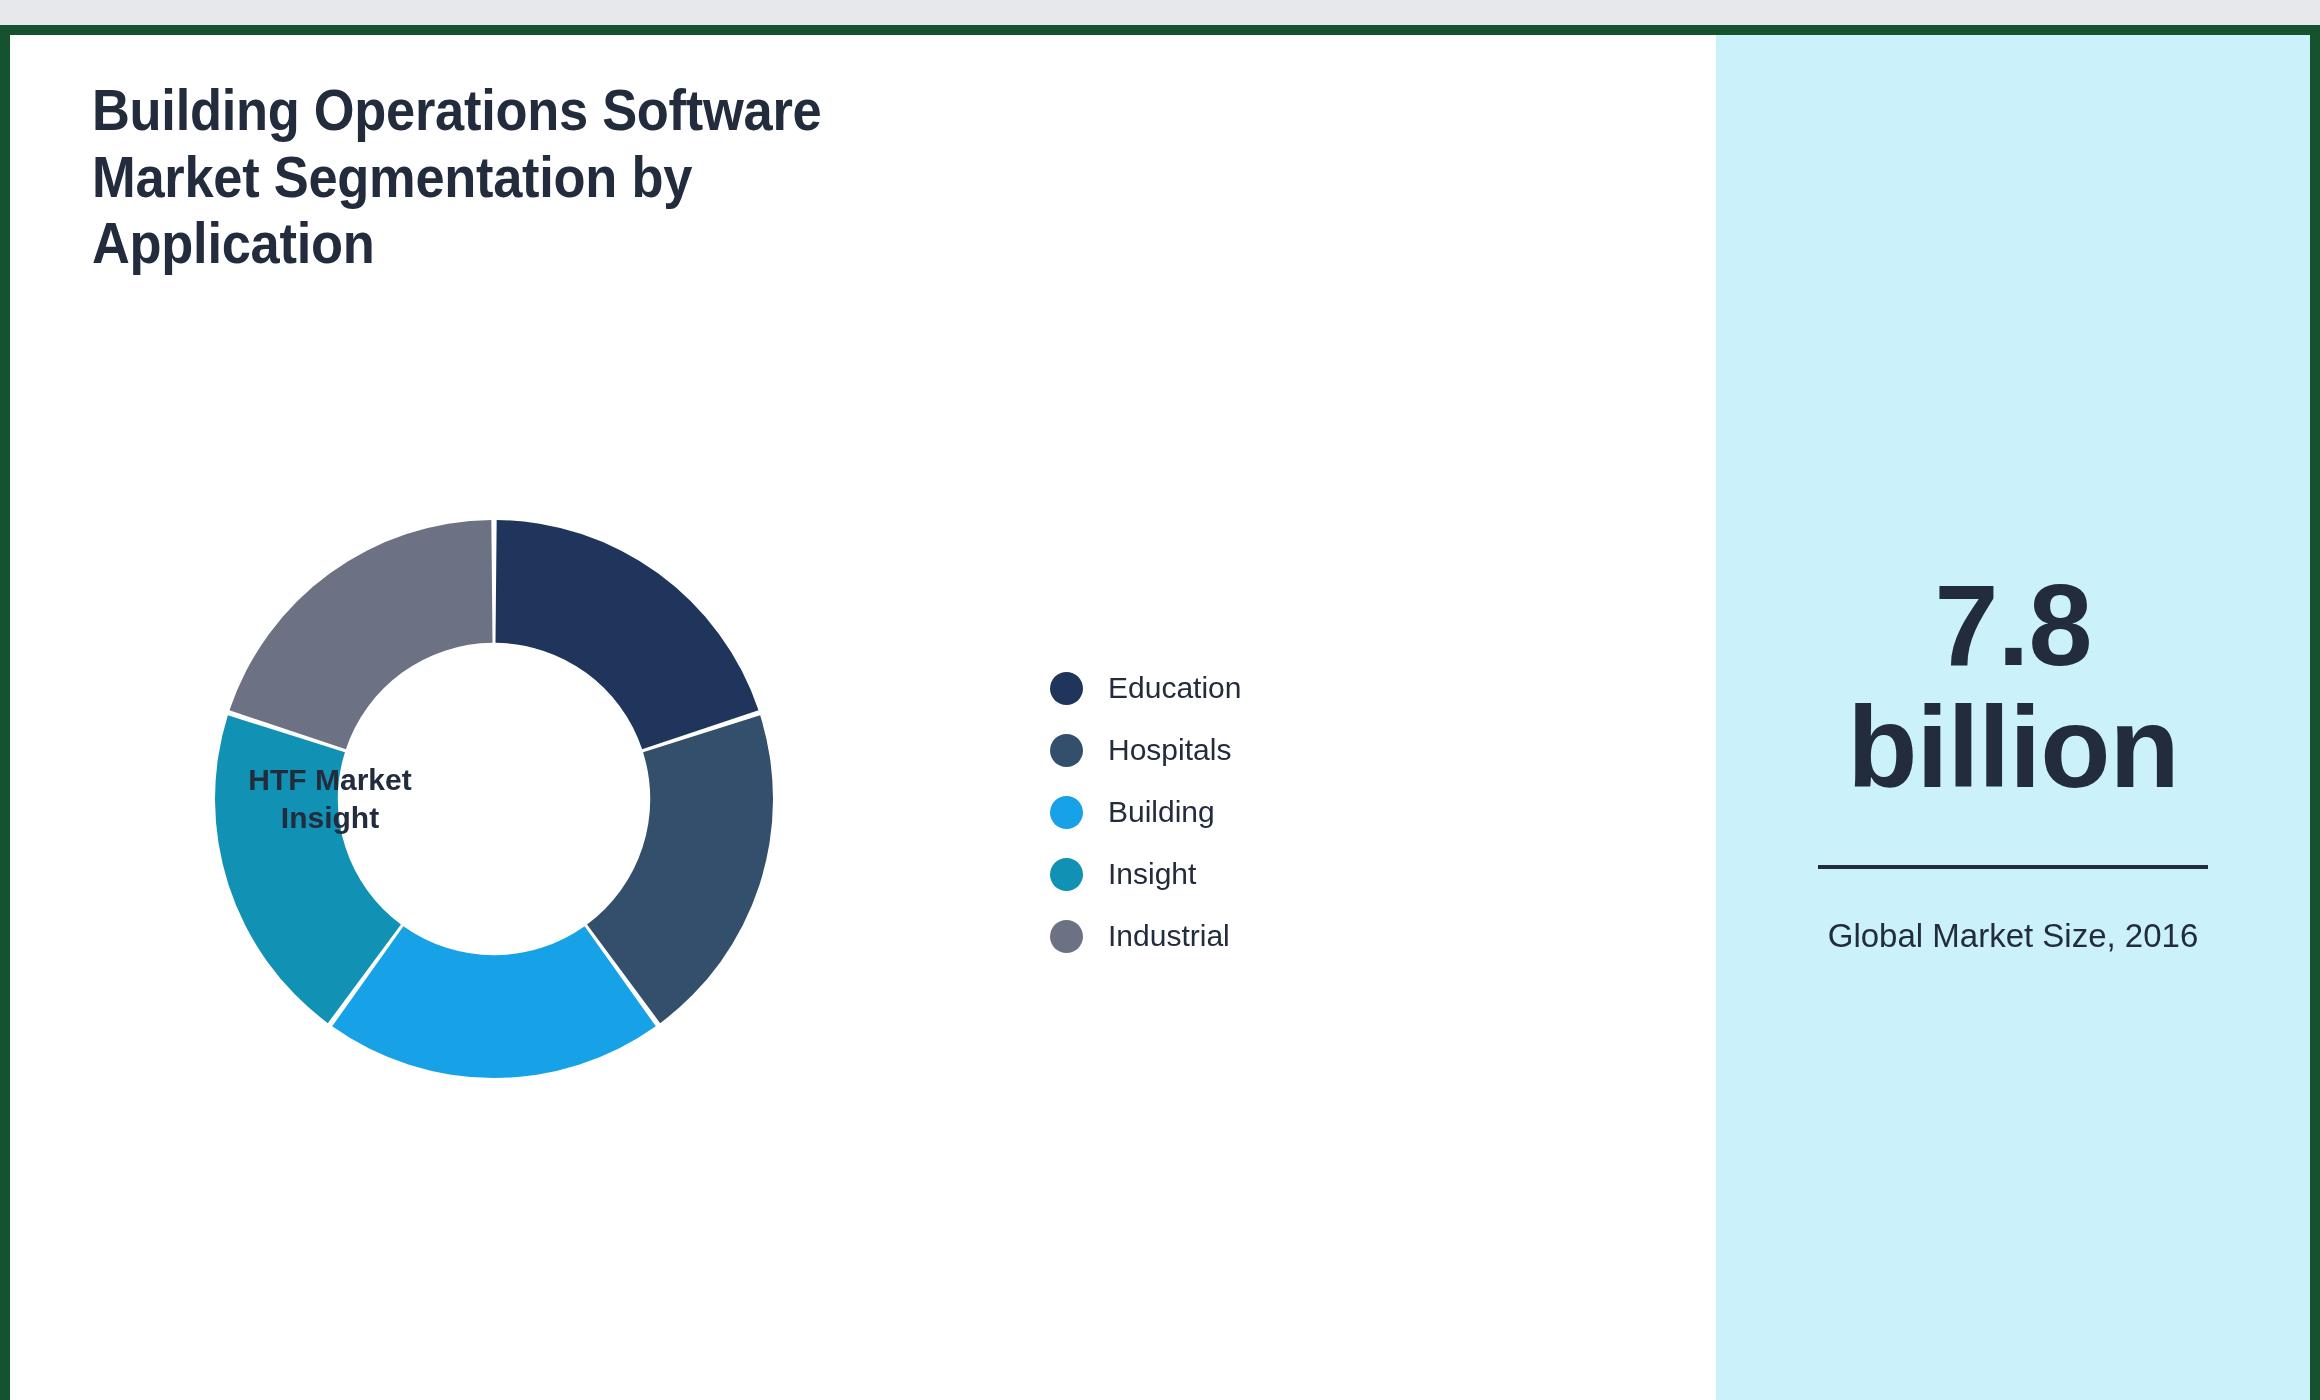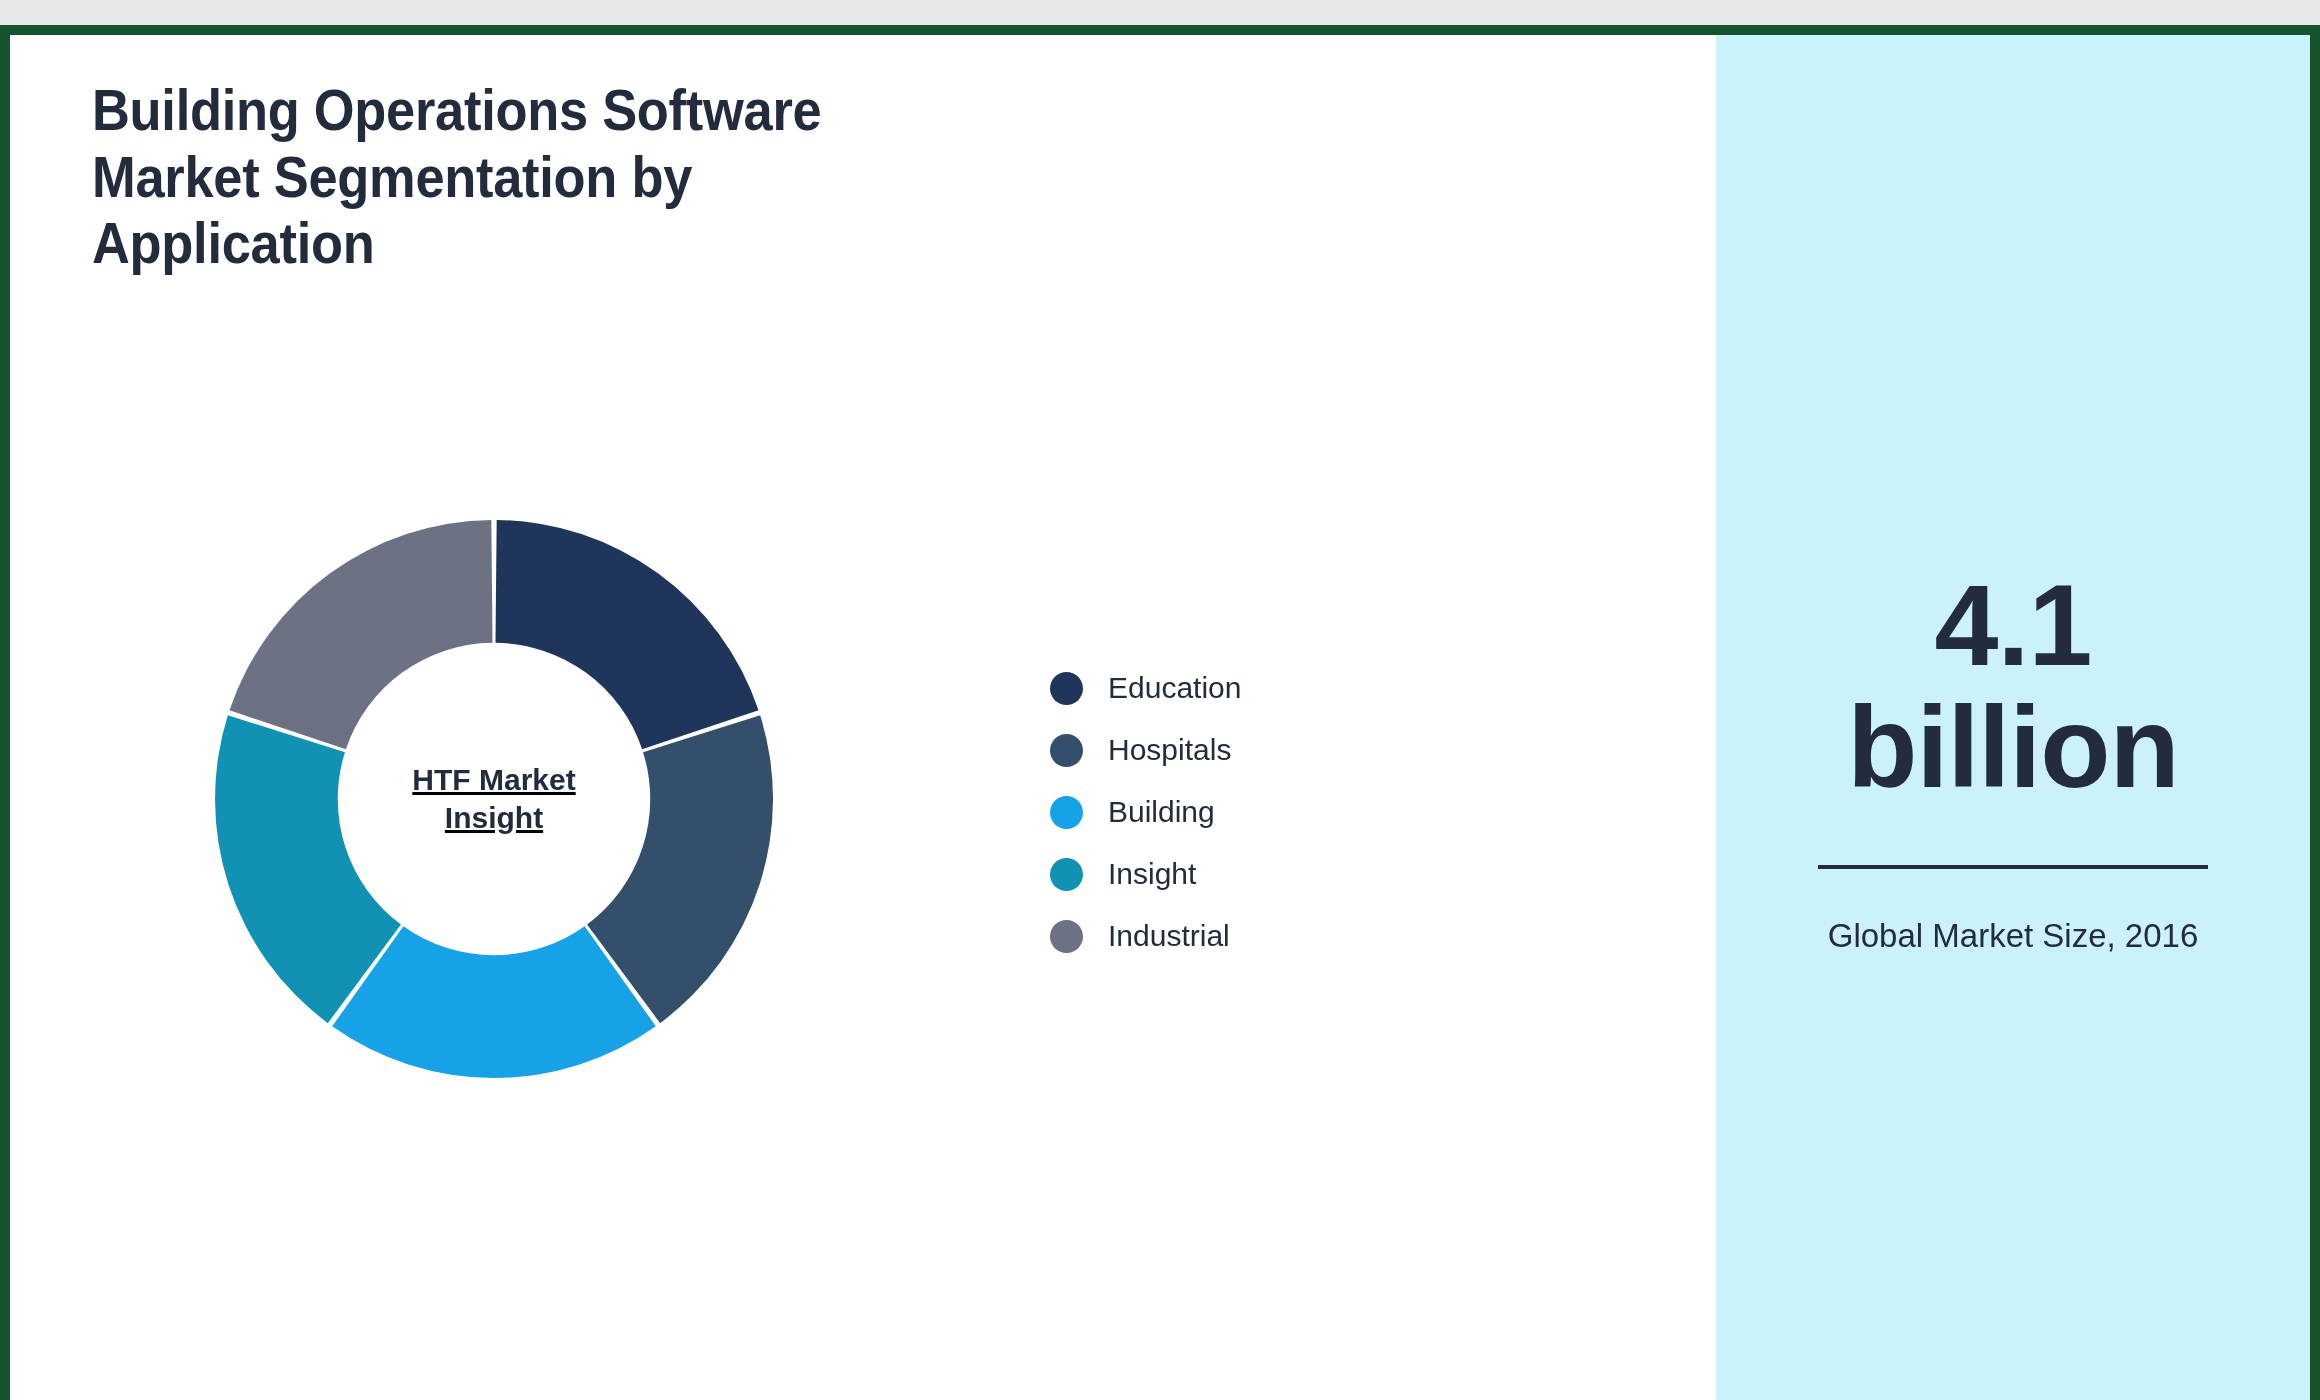--- a/index.html
+++ b/index.html
@@ -76,23 +76,21 @@
     height: 558px;
   }
   .donut-center-label {
     position: absolute;
     left: 0;
     top: 0;
     width: 558px;
     height: 558px;
     display: flex;
     align-items: center;
-    justify-content: center;
     pointer-events: none;
-    text-decoration: underline;
   }
   .donut-center-label span {
     display: block;
     width: 230px;
     text-align: center;
     font-size: 30px;
     line-height: 1.28;
     font-weight: bold;
     color: #232c3d;
   }
@@ -228,21 +226,21 @@
           <span class="legend-label">Industrial</span>
         </div>
       </div>
 
     </div>
 
     <div class="side-pane">
 
 
       <div class="stat-block">
-        <div class="stat-value">4.1 billion</div>
+        <div class="stat-value">7.8 billion</div>
         <div class="stat-rule"></div>
         <div class="stat-caption">Global Market Size, 2016</div>
       </div>
 
     </div>
 
   </div>
 </div>
 
 </body></html>

